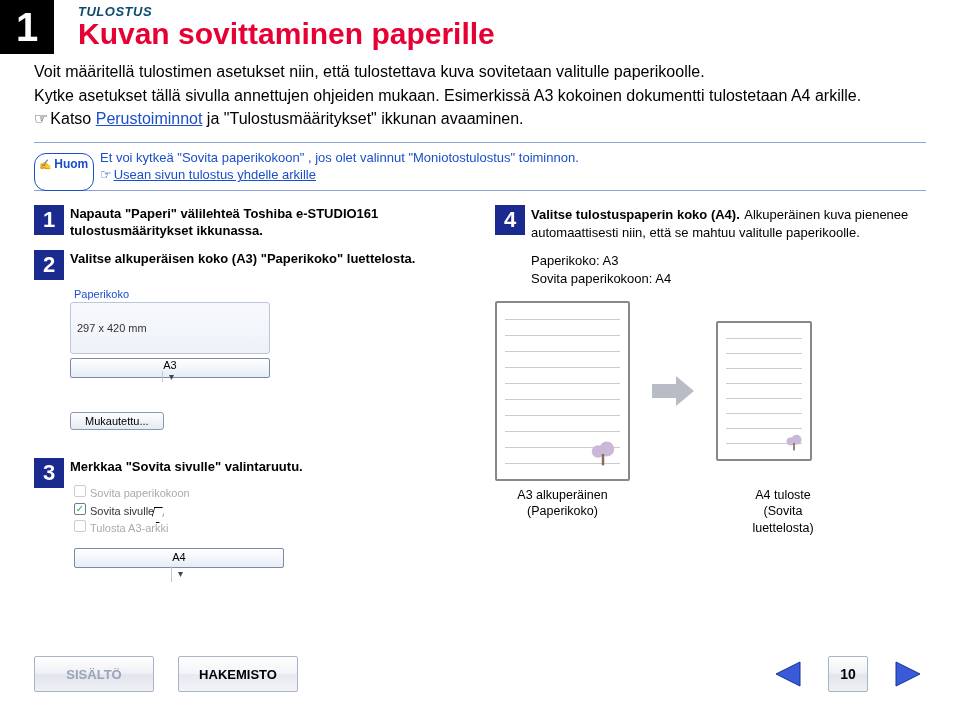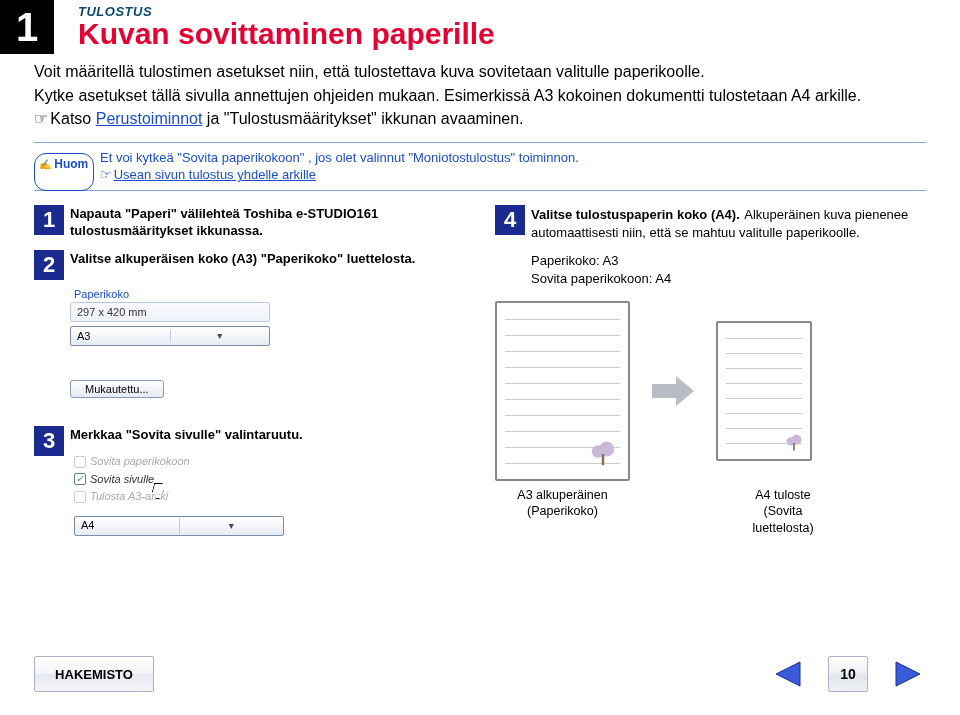--- a/index.html
+++ b/index.html
@@ -109,35 +109,36 @@
     margin-top: 20px;
     width: 250px;
     font-size: 11px;
     font-family: Tahoma, sans-serif;
   }
   .group-label { color: #1a4fc9; font-size: 11px; margin-bottom: 2px; margin-left:4px;}
   .field-box {
     background: linear-gradient(#f7f9fc,#eef2f8);
     border: 1px solid #b9c6dc;
     border-radius: 3px;
-    padding: 3px 6px;
+    padding: 19px 6px;
     width: 200px;
     margin-bottom: 4px;
     color:#333;
   }
   .combo {
     display: inline-flex;
     align-items: center;
     border: 1px solid #7a8aa8;
     border-radius: 2px;
     background: linear-gradient(#fff,#e6ecf5);
     width: 200px;
     height: 20px;
     margin-bottom: 6px;
     font-size:11px;
+    flex-direction:column;
   }
   .combo span { flex:1; padding: 0 6px; }
   .combo .chev {
     width: 16px; text-align: center; border-left:1px solid #bcc8dc;
     color:#445; font-size:10px;
   }
   .btn-win {
     display:inline-block;
     border:1px solid #8a98b5;
     border-radius:3px;
@@ -149,21 +150,21 @@
 
   
   .check-group {
     margin-top: 6px;
     width: 230px;
     font-family: Tahoma, sans-serif;
     font-size: 11px;
     line-height: 1.6;
     padding:4px;
   }
-  .check-row { display:flex; align-items:center; gap:4px; color:#333;font-style:italic;}
+  .check-row { display:flex; gap:4px; color:#333;}
   .check-row.disabled { color:#aaa; }
   .cb {
     width:12px; height:12px; border:1px solid #6a7a9a; background:#fff;
     display:inline-flex; align-items:center; justify-content:center;
     font-size:10px; color:#2a4; border-radius:2px;
   }
   .cb.disabled{ border-color:#ccc;}
   .cursor {
     position:relative;
     display:inline-block;
@@ -403,20 +404,21 @@
             <div>A4 tuloste</div>
             <div>(Sovita</div>
             <div>luettelosta)</div>
           </div>
         </div>
       </div>
     </div>
   </div>
 
   <div class="footer">
+    <div class="foot-btn secondary">SISÄLTÖ</div>
     <div class="foot-btn primary">HAKEMISTO</div>
     <div class="spacer"></div>
     <div class="nav-arrow">
       <svg viewBox="0 0 30 28">
         <polygon points="28,2 28,26 4,14" fill="#3a5bd9" stroke="#18308f" stroke-width="1"></polygon>
       </svg>
     </div>
     <div class="page-num">10</div>
     <div class="nav-arrow">
       <svg viewBox="0 0 30 28">

